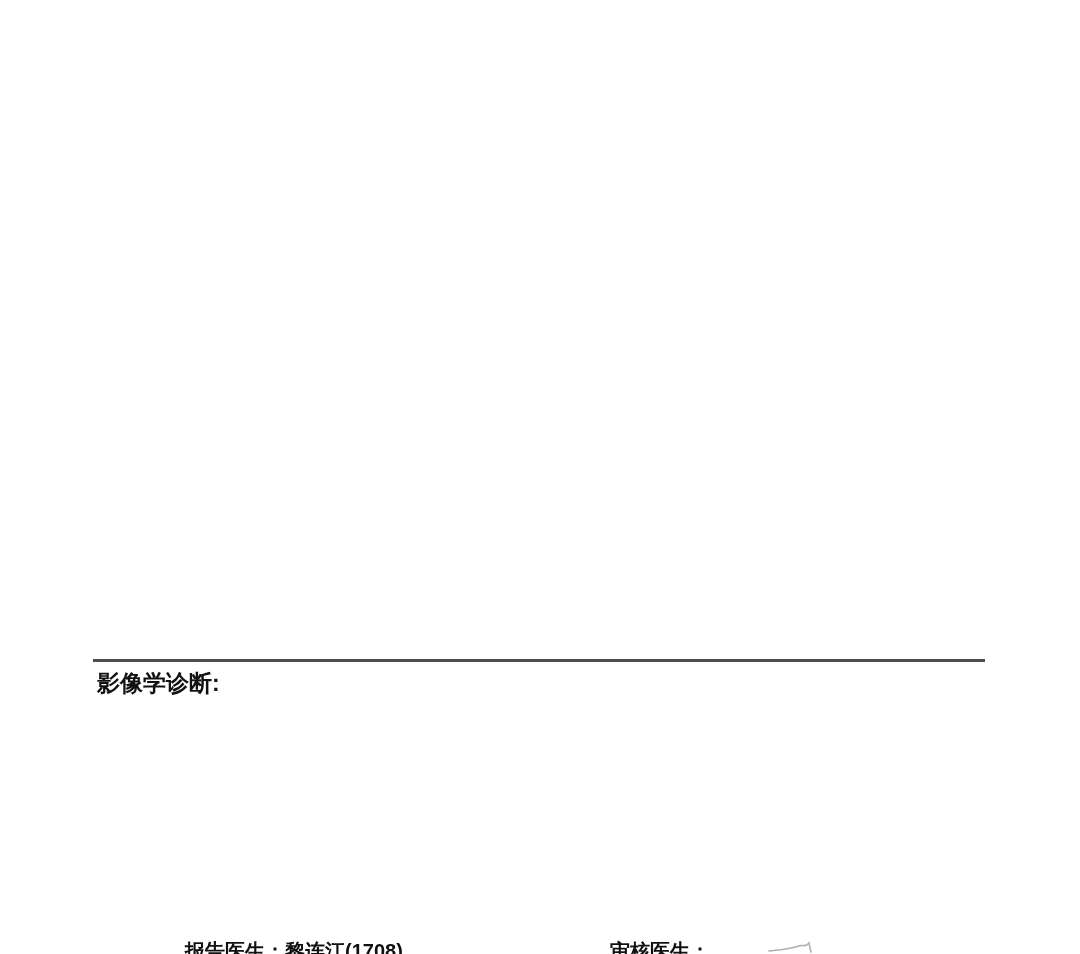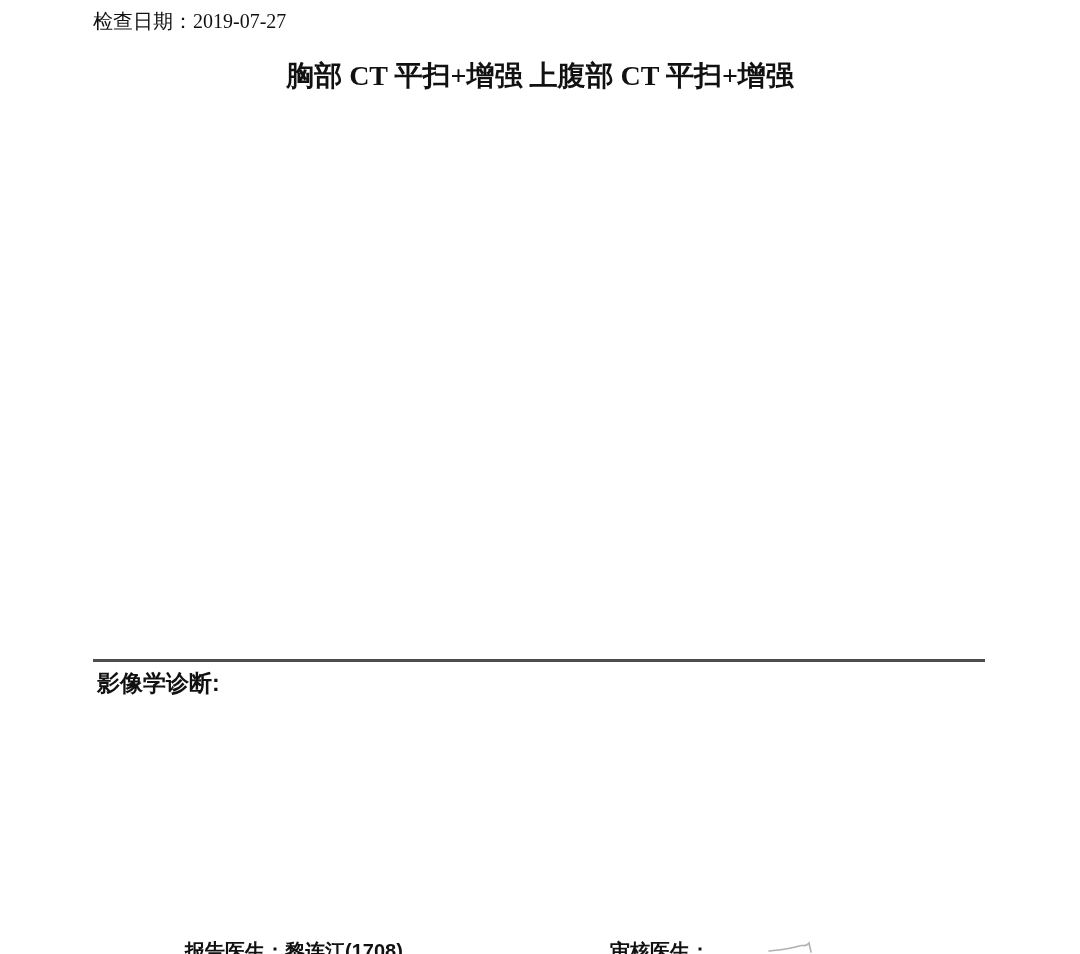--- a/index.html
+++ b/index.html
@@ -79,25 +79,21 @@
     top: 940px;
     width: 60px;
     height: 14px;
   }
 </style>
 </head>
 <body>
 
 <div class="page">
 
-  <div class="date-line">
-    <span>检查日期：</span><span>2019-07-27</span>
-  </div>
 
-  <div class="report-title">胸部 CT 平扫+增强 上腹部 CT 平扫+增强</div>
 
   <div class="findings">
 
   <div class="finding-line indent"></div>
       <div class="finding-line indent"></div>
       <div class="finding-line indent"></div>
       <div class="finding-line indent"></div>
       <div class="finding-line"></div>
       <div class="finding-line indent"></div>
       <div class="finding-line"></div>

